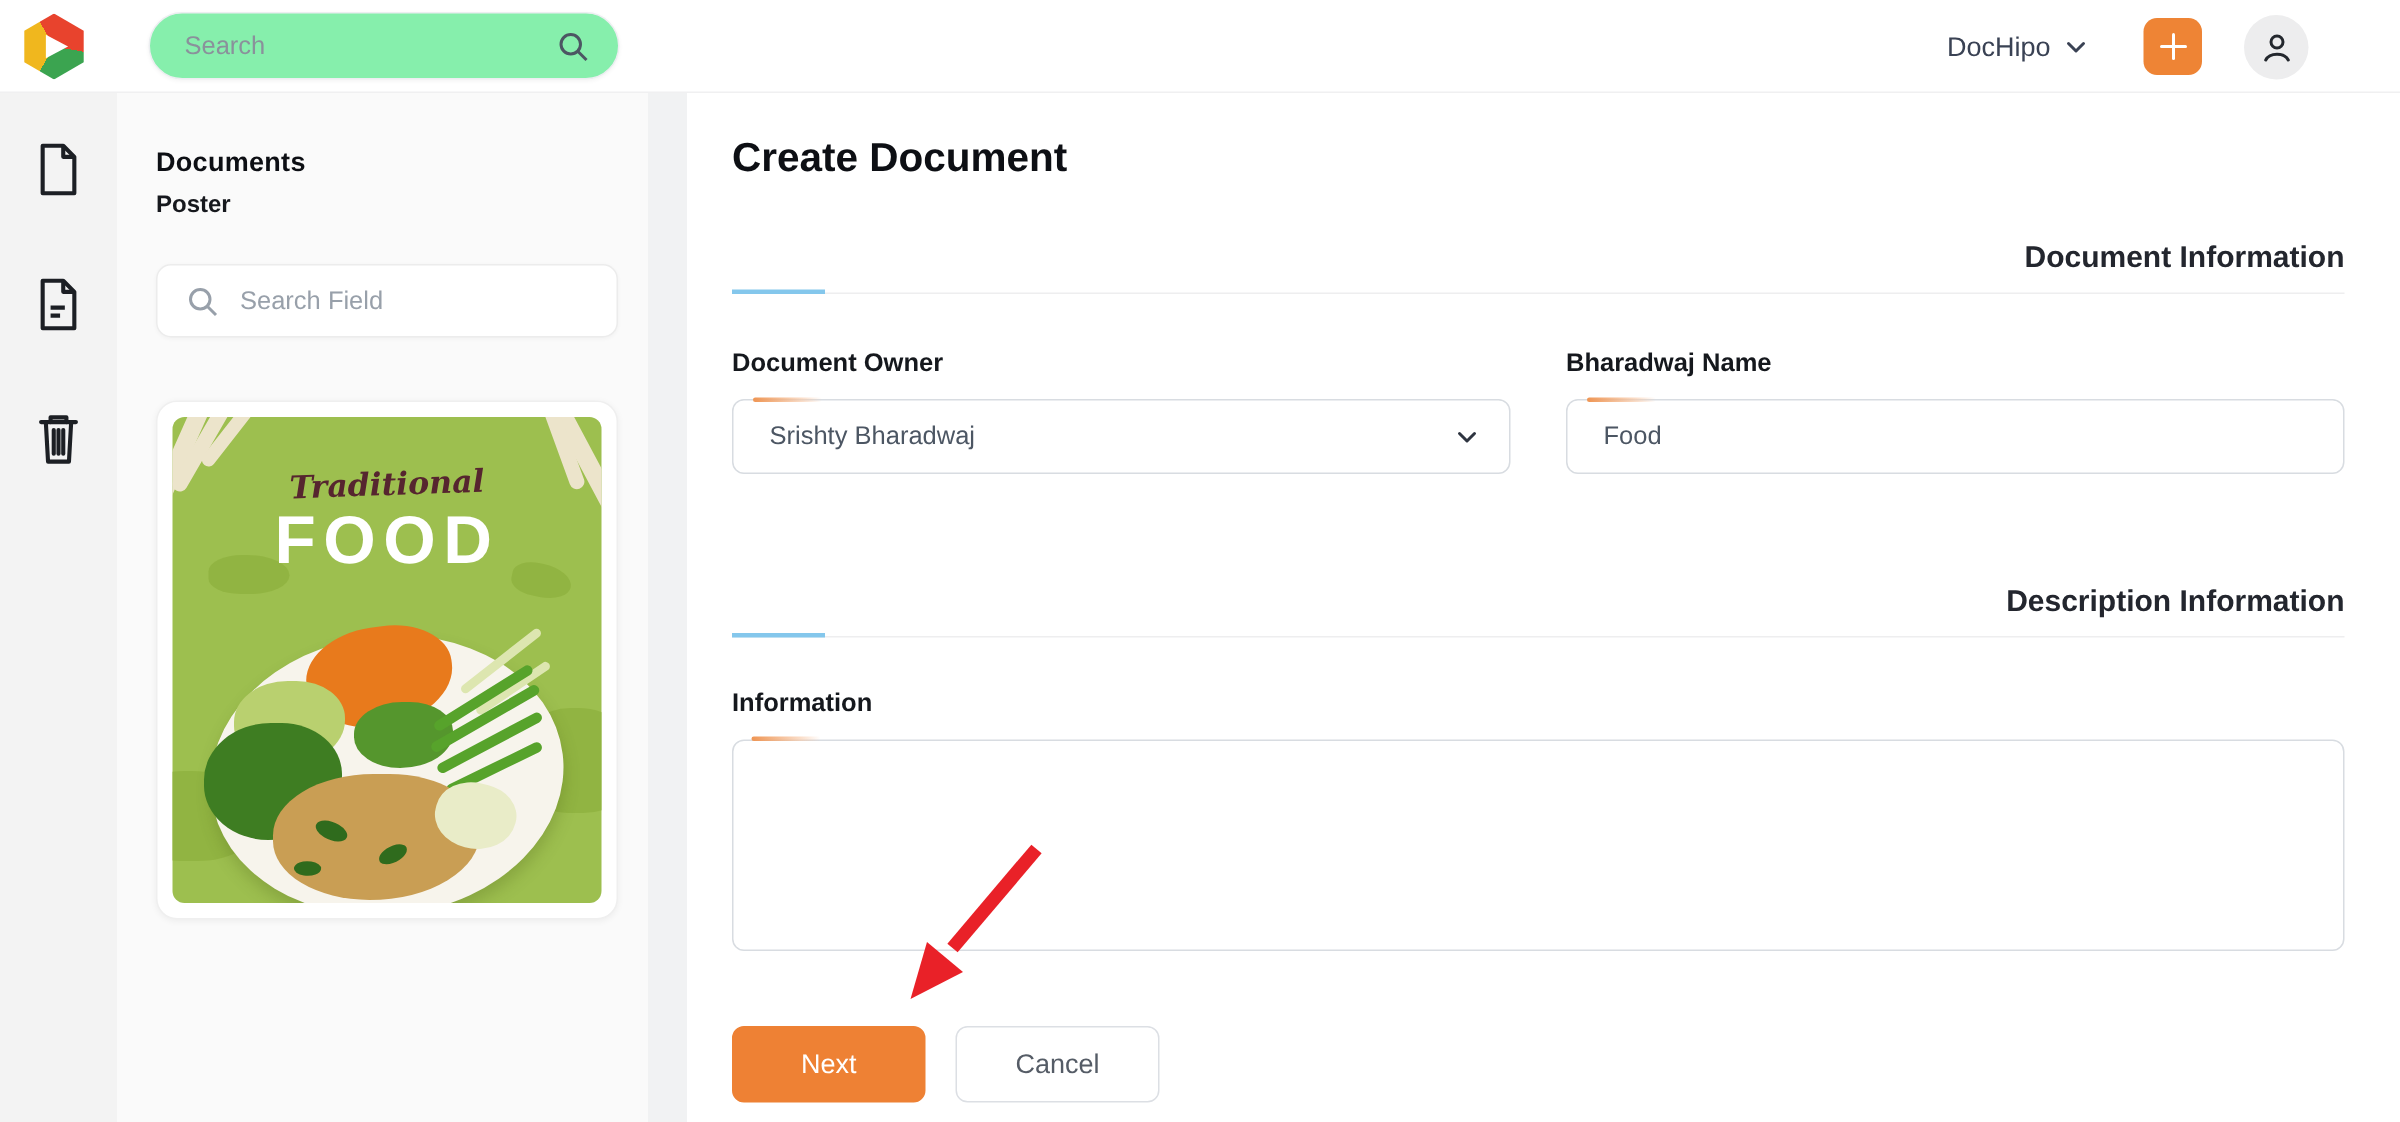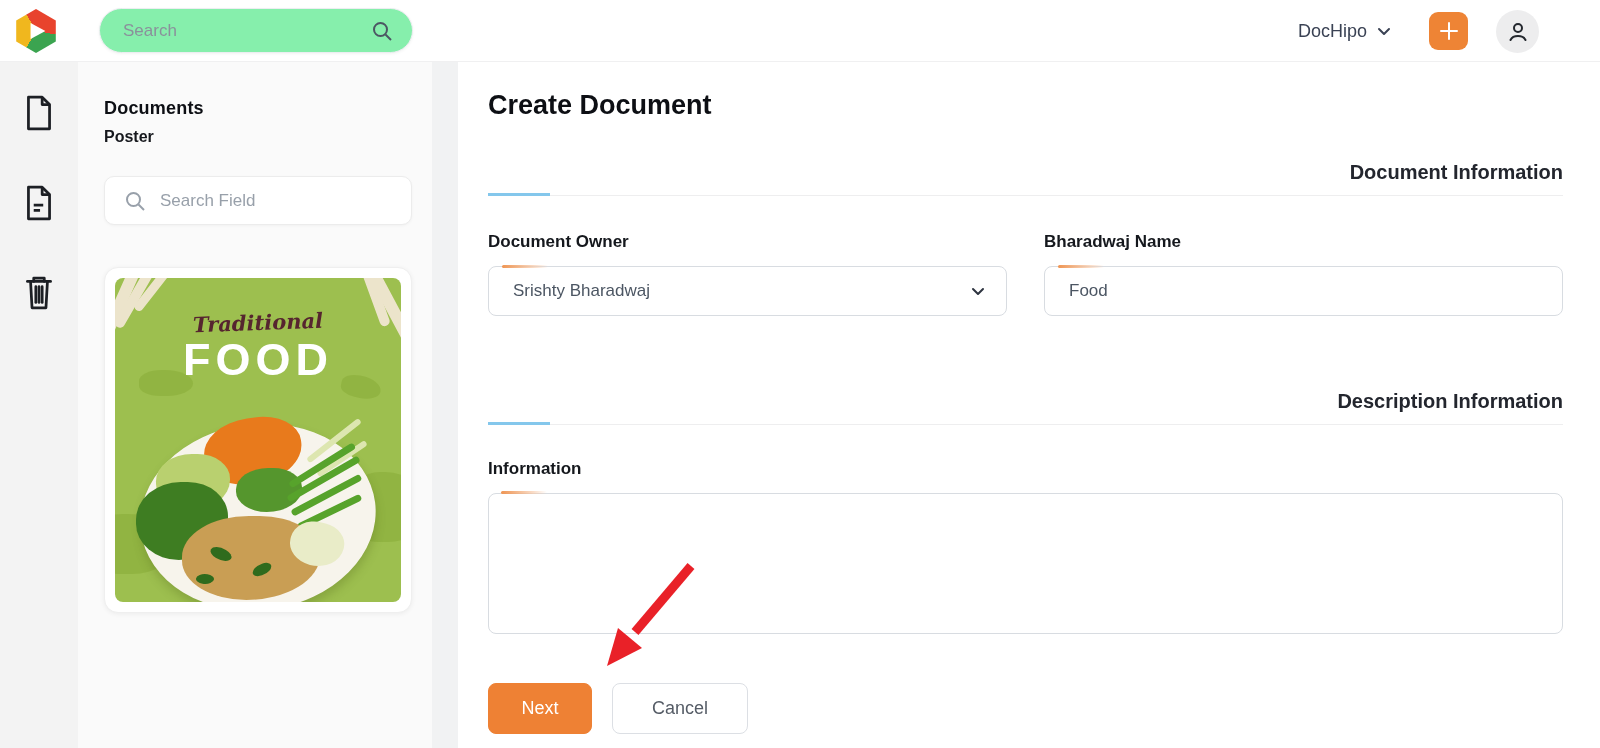--- a/index.html
+++ b/index.html
@@ -160,21 +160,21 @@
     position:absolute; top:-2px; left:13px; width:46px; height:3px; border-radius:2px;
     background:linear-gradient(90deg, #ef9553, rgba(247,201,168,0.65) 70%, rgba(255,255,255,0));
   }
   textarea.desc {
     width:1075px; height:141px; resize:none; outline:none;
     border:1px solid #d8dce1; border-radius:8px; background:#fff;
     font-family:inherit; font-size:17px; color:#4c5663; padding:14px 20px;
   }
   .btn-row { display:flex; gap:20px; margin-top:45px; }
   .btn { height:51px; border-radius:8px; font-family:inherit; font-size:18px; cursor:pointer; }
-  .btn-next { width:104px; background:#ee8134; border:1px solid #ee8134; color:#ffffff; }
+  .btn-next { width:129px; background:#ee8134; border:1px solid #ee8134; color:#ffffff; }
   .btn-cancel { width:136px; background:#ffffff; border:1px solid #dcdfe4; color:#555c66; }
   .arrow-svg { position:absolute; left:589px; top:560px; z-index:6; pointer-events:none; }
   svg.icon { display:block; }
 </style>
 </head>
 <body>
 
 <div class="header">
   <div class="logo">
     <div class="play"></div>

